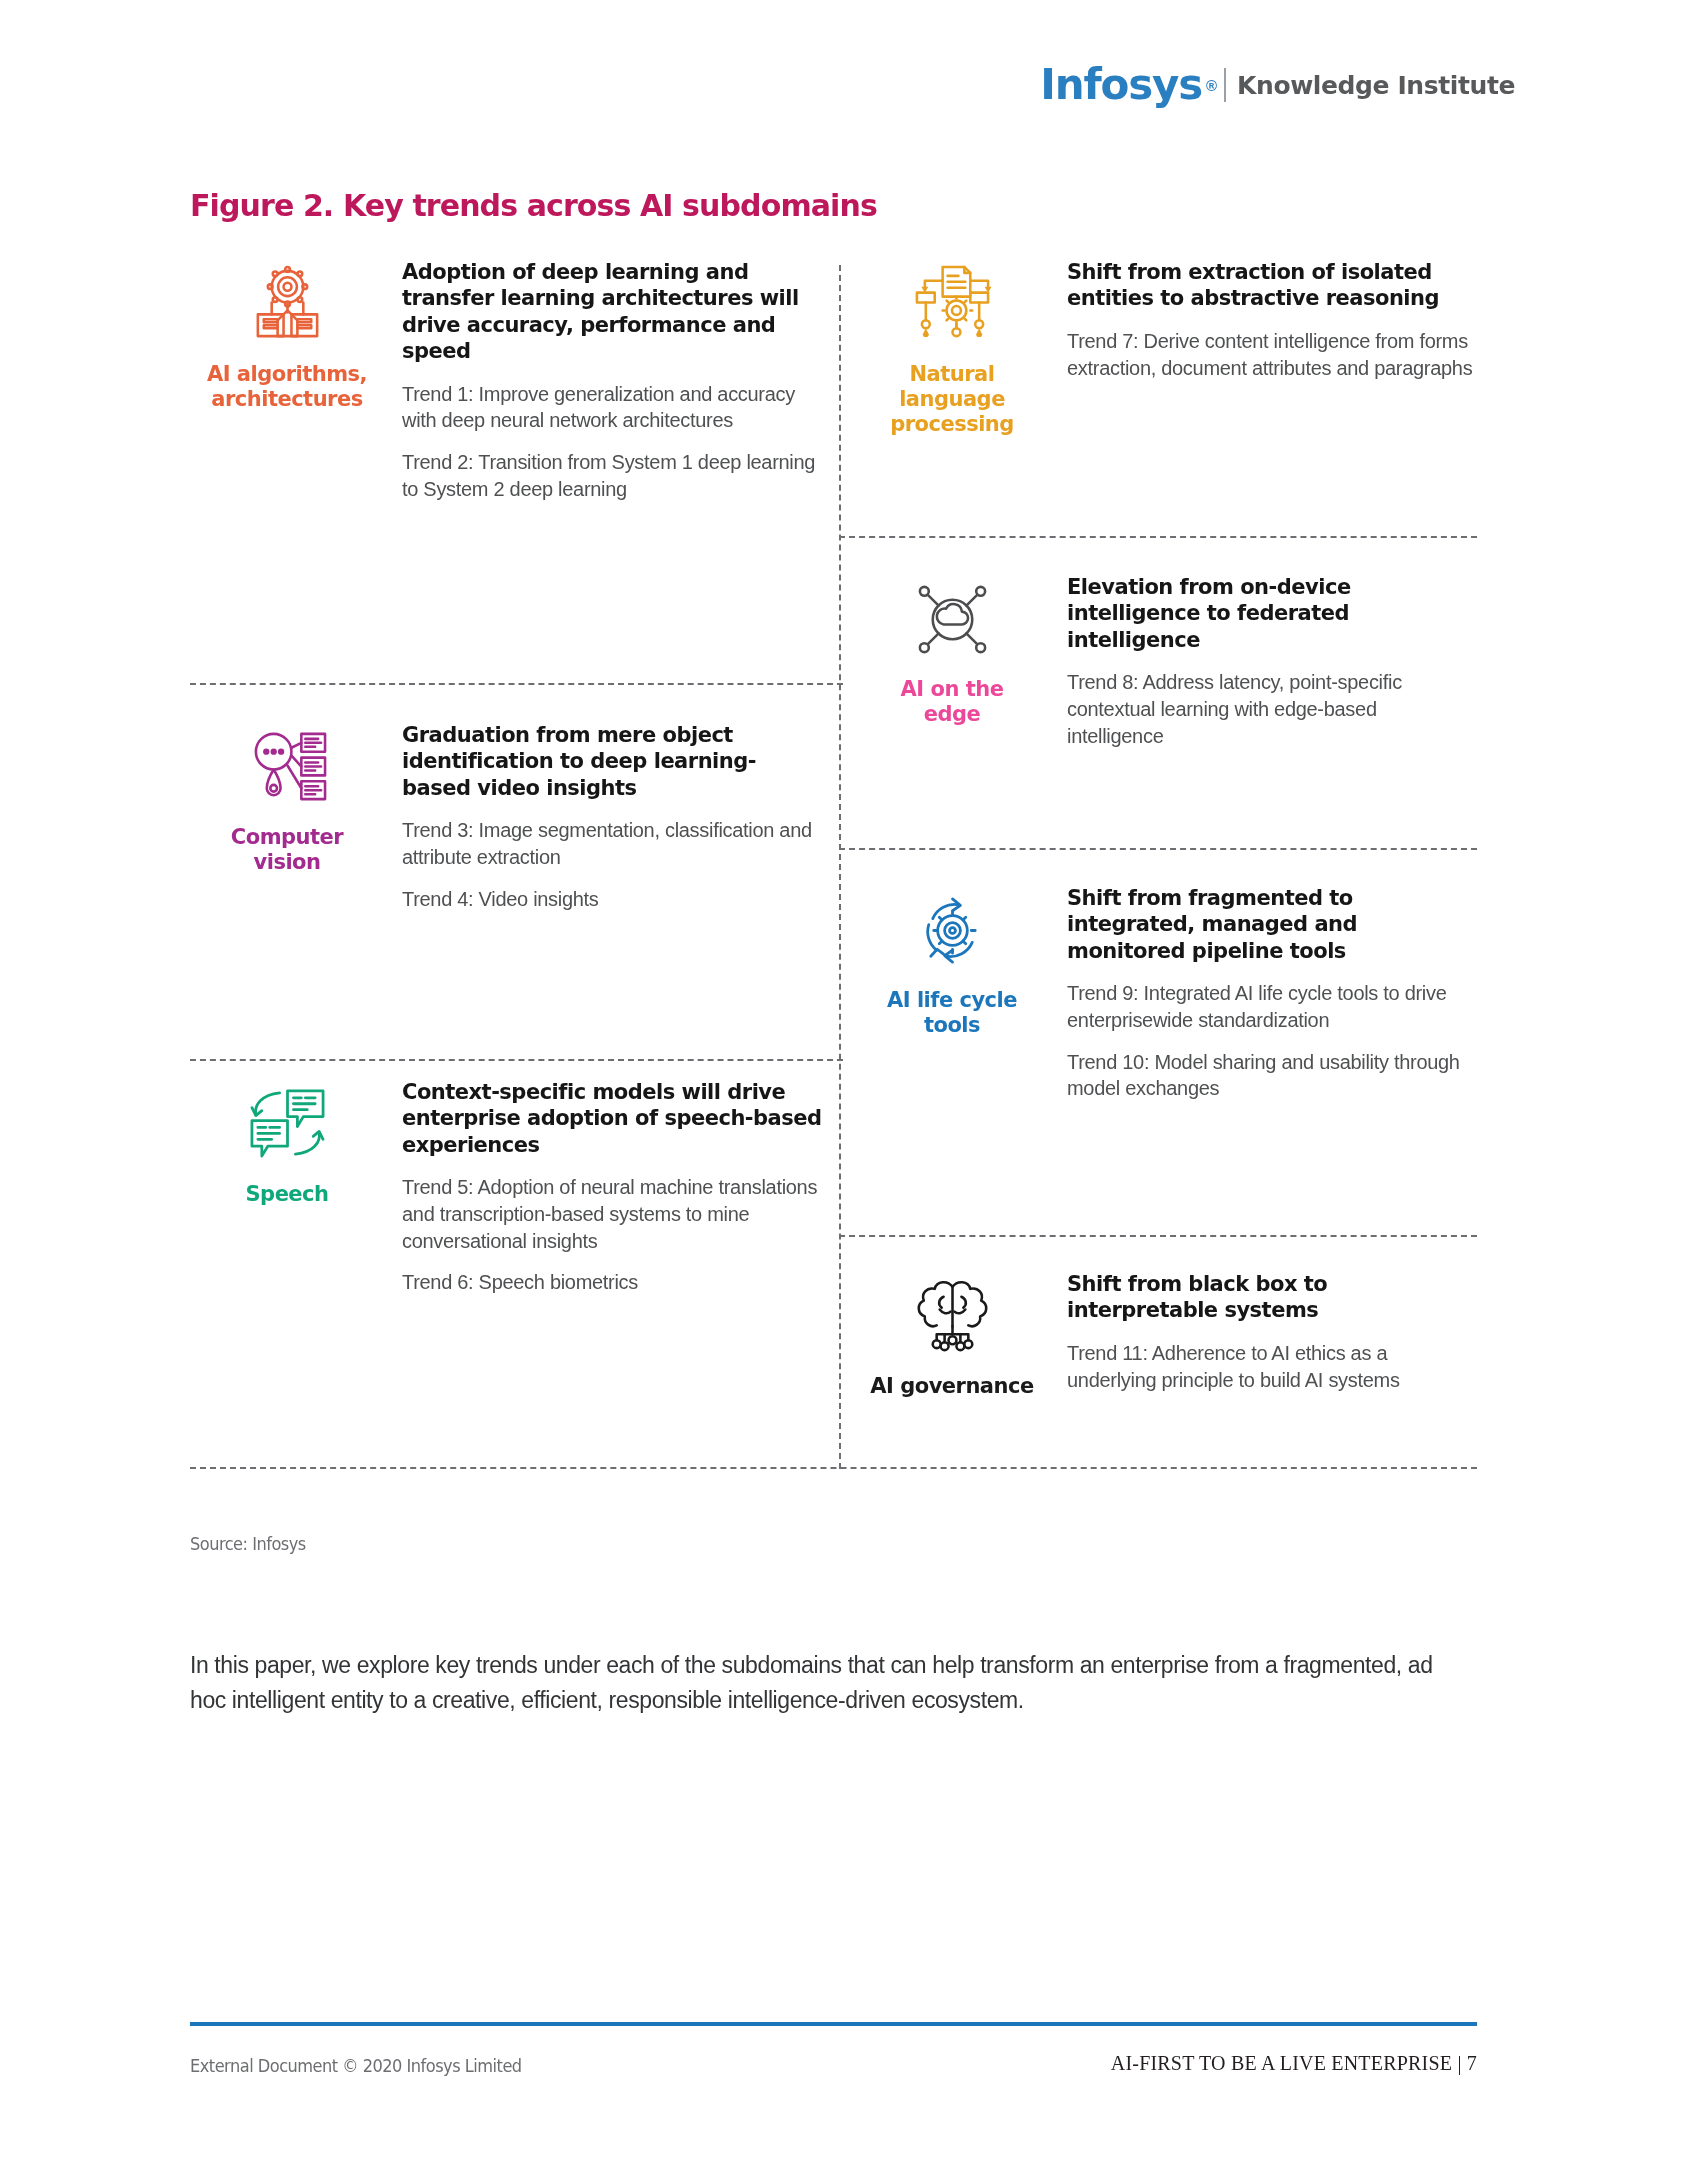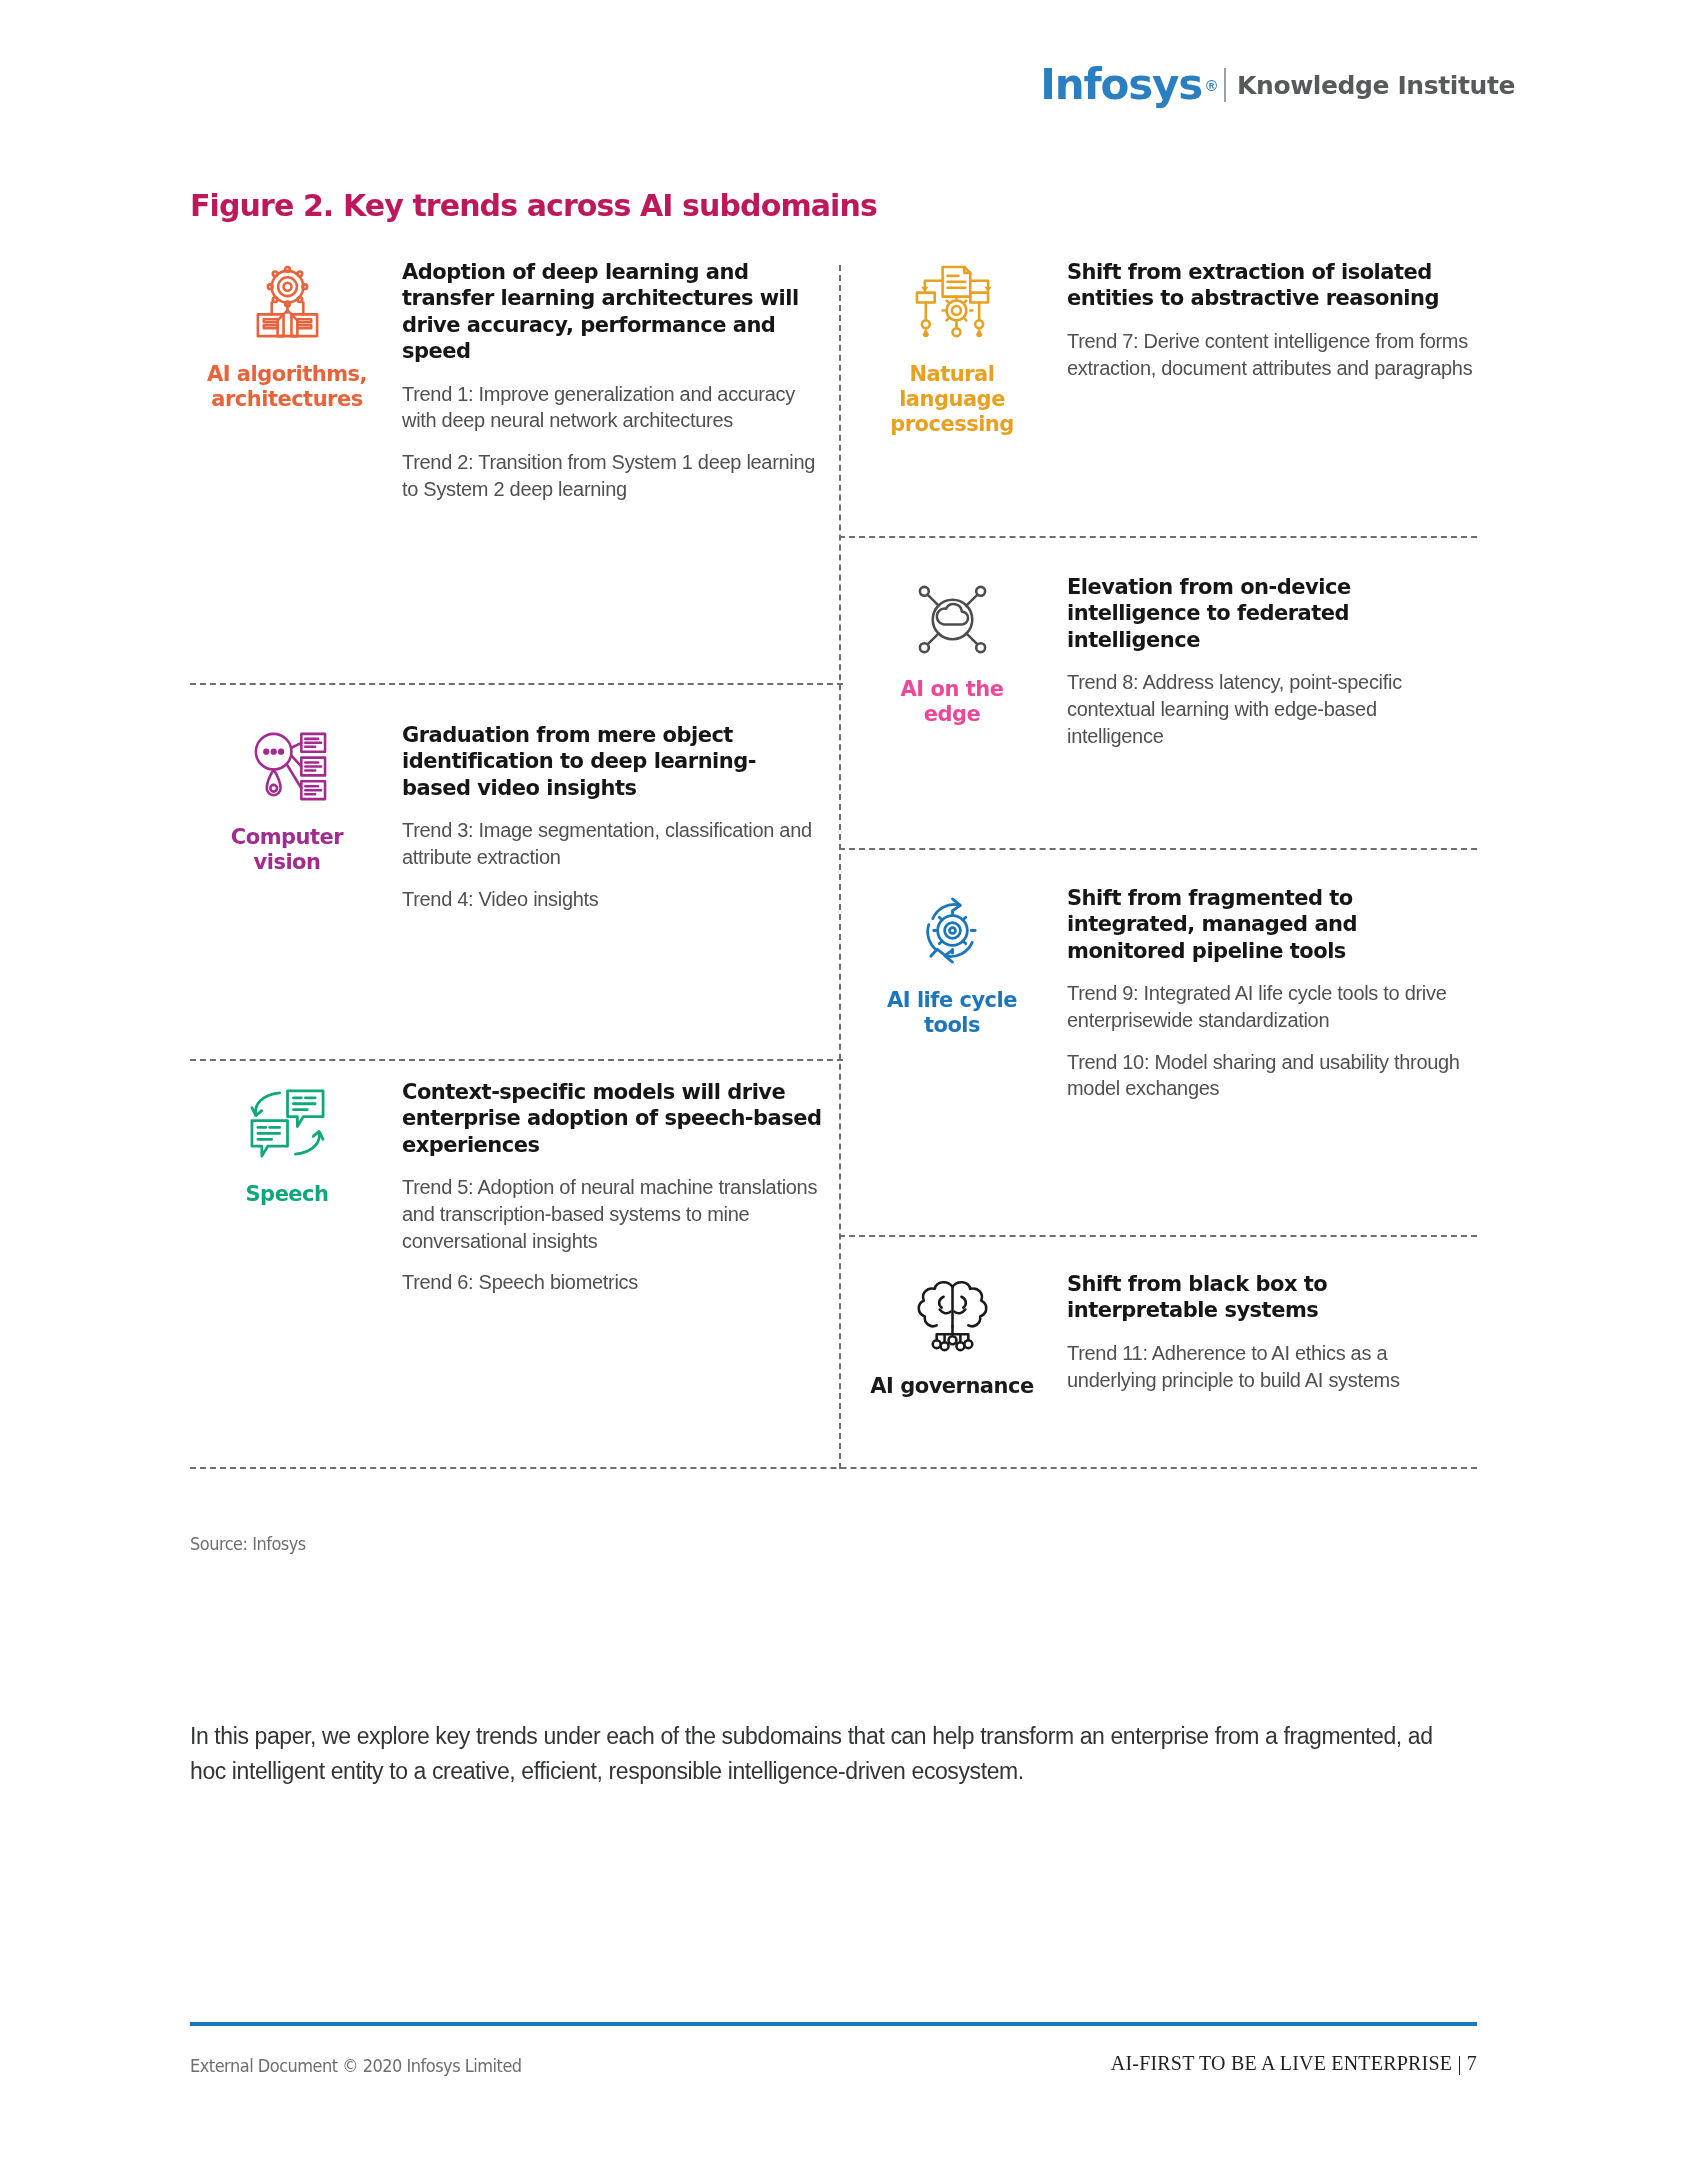--- a/index.html
+++ b/index.html
@@ -152,21 +152,21 @@
     left: 190px;
     top: 1533px;
     font-family: "DejaVu Sans Condensed", "DejaVu Sans", sans-serif;
     font-size: 18px;
     color: #6d6e71;
     letter-spacing: -0.5px;
   }
   .body-para {
     position: absolute;
     left: 190px;
-    top: 1696px;
+    top: 1625px;
     width: 1255px;
     font-family: "Liberation Sans", sans-serif;
     font-size: 23px;
     line-height: 1.52;
     color: #333436;
     letter-spacing: -0.4px;
   }
 
   
   .footer-rule {

